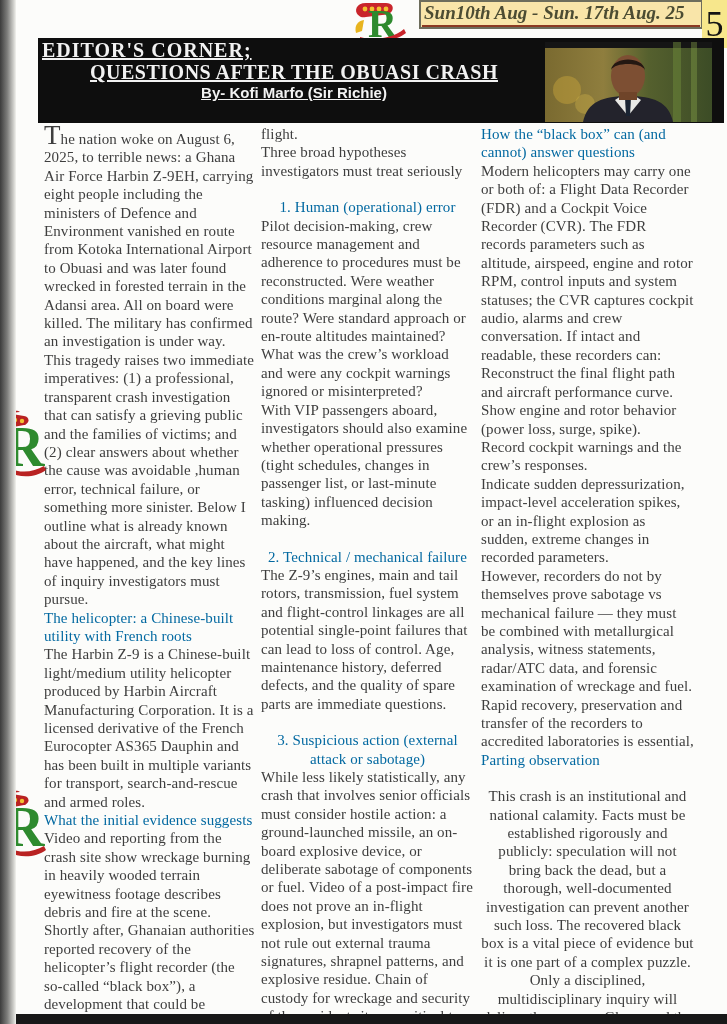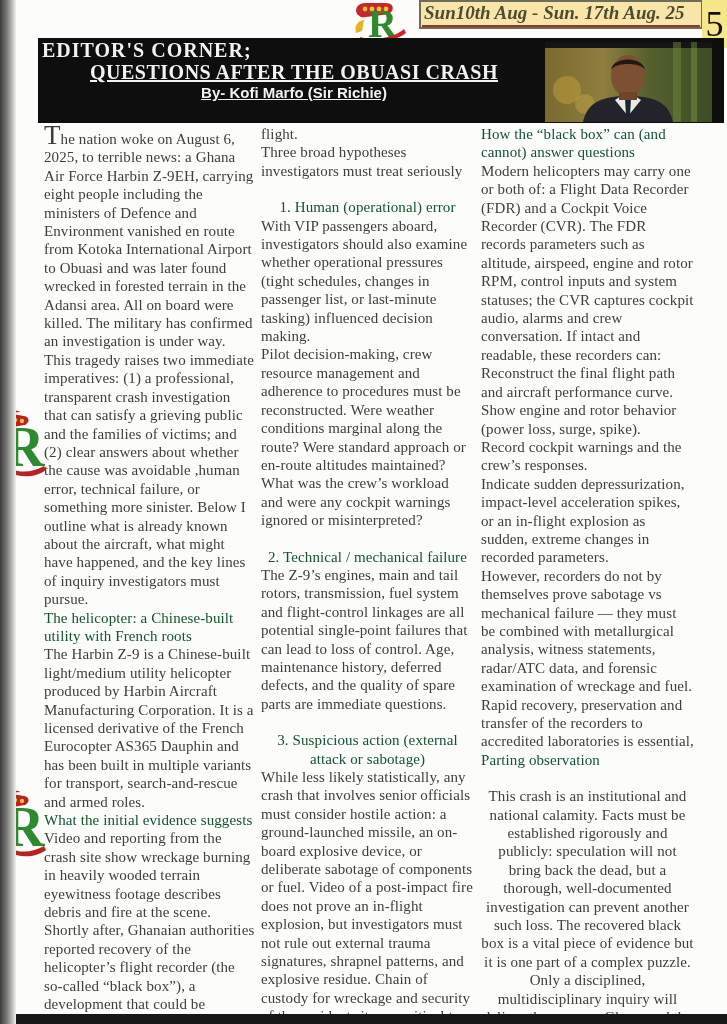--- a/index.html
+++ b/index.html
@@ -20,33 +20,33 @@
         border:2px solid #6d6d5c;box-sizing:border-box;z-index:2;}
   .datebox .dtext{display:block;font-style:italic;font-weight:bold;font-size:19px;color:#4c4c33;
         padding:0 3px;white-space:nowrap;}
   .datebox .rule{position:absolute;left:1px;right:1px;top:23px;height:2px;background:#8c3a22;}
   .pagenum{position:absolute;left:702px;top:0;width:25px;height:48px;background:#f7e78c;
         font-size:36px;line-height:48px;text-align:center;color:#131313;z-index:2;}
 
   
   .banner{position:absolute;left:38px;top:38px;width:686px;height:85px;background:#0e0e0e;color:#f2f2f2;z-index:2;}
   .banner-text{position:absolute;left:4px;top:1px;width:504px;}
-  .kicker{font-weight:bold;font-size:20px;letter-spacing:1px;}
+  .kicker{font-weight:bold;font-size:20px;letter-spacing:1px;text-decoration:underline;}
   .headline{font-weight:bold;font-size:20px;letter-spacing:.5px;text-align:center;text-decoration:underline;line-height:1.03;}
   .byline{font-family:"Liberation Sans",sans-serif;font-weight:bold;font-size:15px;text-align:center;
         text-decoration:underline;margin-top:1px;}
   .portrait{position:absolute;left:507px;top:4px;width:167px;height:80px;overflow:hidden;}
 
   
   .col{position:absolute;top:125px;width:213px;font-size:15px;line-height:18.4px;color:#3e3e3e;
         letter-spacing:.1px;}
   .col-1{left:44px;} .col-2{left:261px;} .col-3{left:481px;}
   .block{margin:0;}
   .block.gap{margin-top:18px;text-align:center;}
-  .block.heading{color:#14532d;}
+  .block.heading{color:#0369a1;}
   .block.dropcap::first-letter{font-size:27px;line-height:.8;}
 
   .margin-logo{position:absolute;left:4px;z-index:1;}
   .ml-a{top:410px;} .ml-b{top:790px;}
 </style>
 </head>
 <body>
 
 <div class="page">
 
@@ -111,22 +111,22 @@
       <div class="block para">This tragedy raises two immediate imperatives: (1) a professional, transparent crash investigation that can satisfy a grieving public and the families of victims; and (2) clear answers about whether the cause was avoidable ,human error, technical failure, or something more sinister. Below I outline what is already known about the aircraft, what might have happened, and the key lines of inquiry investigators must pursue.</div>
       <div class="block heading">The helicopter: a Chinese-built utility with French roots</div>
       <div class="block para">The Harbin Z-9 is a Chinese-built light/medium utility helicopter produced by Harbin Aircraft Manufacturing Corporation. It is a licensed derivative of the French Eurocopter AS365 Dauphin and has been built in multiple variants for transport, search-and-rescue and armed roles.</div>
       <div class="block heading">What the initial evidence suggests</div>
       <div class="block para">Video and reporting from the crash site show wreckage burning in heavily wooded terrain  eyewitness footage describes debris and fire at the scene. Shortly after, Ghanaian authorities reported recovery of the helicopter’s flight recorder (the so-called “black box”), a development that could be decisive for determining what happened in the final minutes of</div>
     </div>
   <div class="col col-2">
       <div class="block para">flight.</div>
       <div class="block para">Three broad hypotheses investigators must treat seriously</div>
       <div class="block heading gap">1. Human (operational) error</div>
+      <div class="block para">Pilot decision-making, crew resource management and adherence to procedures must be reconstructed. Were weather conditions marginal along the route? Were standard approach or en-route altitudes maintained? What was the crew’s workload and were any cockpit warnings ignored or misinterpreted?</div>
       <div class="block para">With VIP passengers aboard, investigators should also examine whether operational pressures (tight schedules, changes in passenger list, or last-minute tasking) influenced decision making.</div>
-      <div class="block para">Pilot decision-making, crew resource management and adherence to procedures must be reconstructed. Were weather conditions marginal along the route? Were standard approach or en-route altitudes maintained? What was the crew’s workload and were any cockpit warnings ignored or misinterpreted?</div>
       <div class="block heading gap">2. Technical / mechanical failure</div>
       <div class="block para">The Z-9’s engines, main and tail rotors, transmission, fuel system and flight-control linkages are all potential single-point failures that can lead to loss of control. Age, maintenance history, deferred defects, and the quality of spare parts are immediate questions.</div>
       <div class="block heading gap">3. Suspicious action (external attack or sabotage)</div>
       <div class="block para">While less likely statistically, any crash that involves senior officials must consider hostile action: a ground-launched missile, an on-board explosive device, or deliberate sabotage of components or fuel. Video of a post-impact fire does not prove an in-flight explosion, but investigators must not rule out external trauma signatures, shrapnel patterns, and explosive residue. Chain of custody for wreckage and security of the accident site are critical to prevent contamination or tampering.</div>
     </div>
   <div class="col col-3">
       <div class="block heading">How the “black box” can (and cannot) answer questions</div>
       <div class="block para">Modern helicopters may carry one or both of: a Flight Data Recorder (FDR) and a Cockpit Voice Recorder (CVR). The FDR records parameters such as altitude, airspeed, engine and rotor RPM, control inputs and system statuses; the CVR captures cockpit audio, alarms and crew conversation. If intact and readable, these recorders can:</div>
       <div class="block para">Reconstruct the final flight path and aircraft performance curve.</div>
       <div class="block para">Show engine and rotor behavior (power loss, surge, spike).</div>

